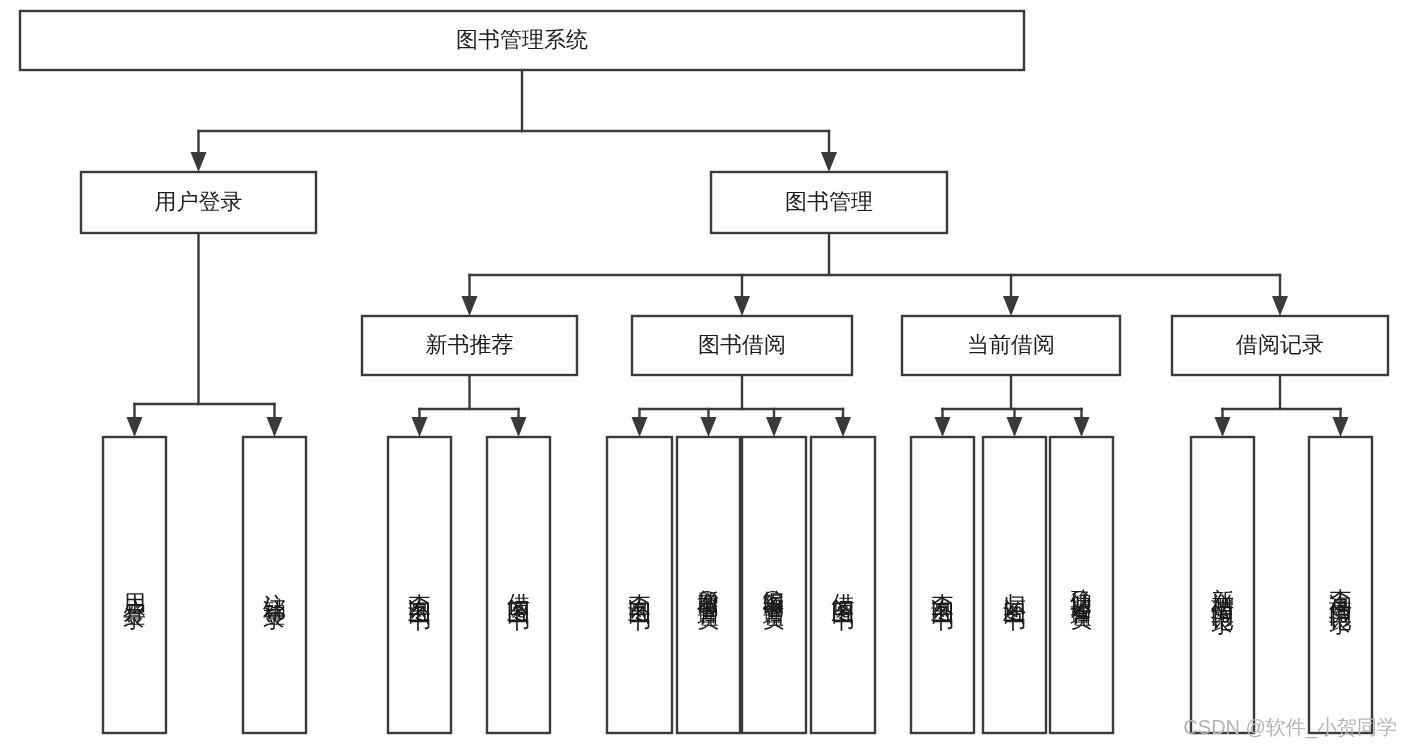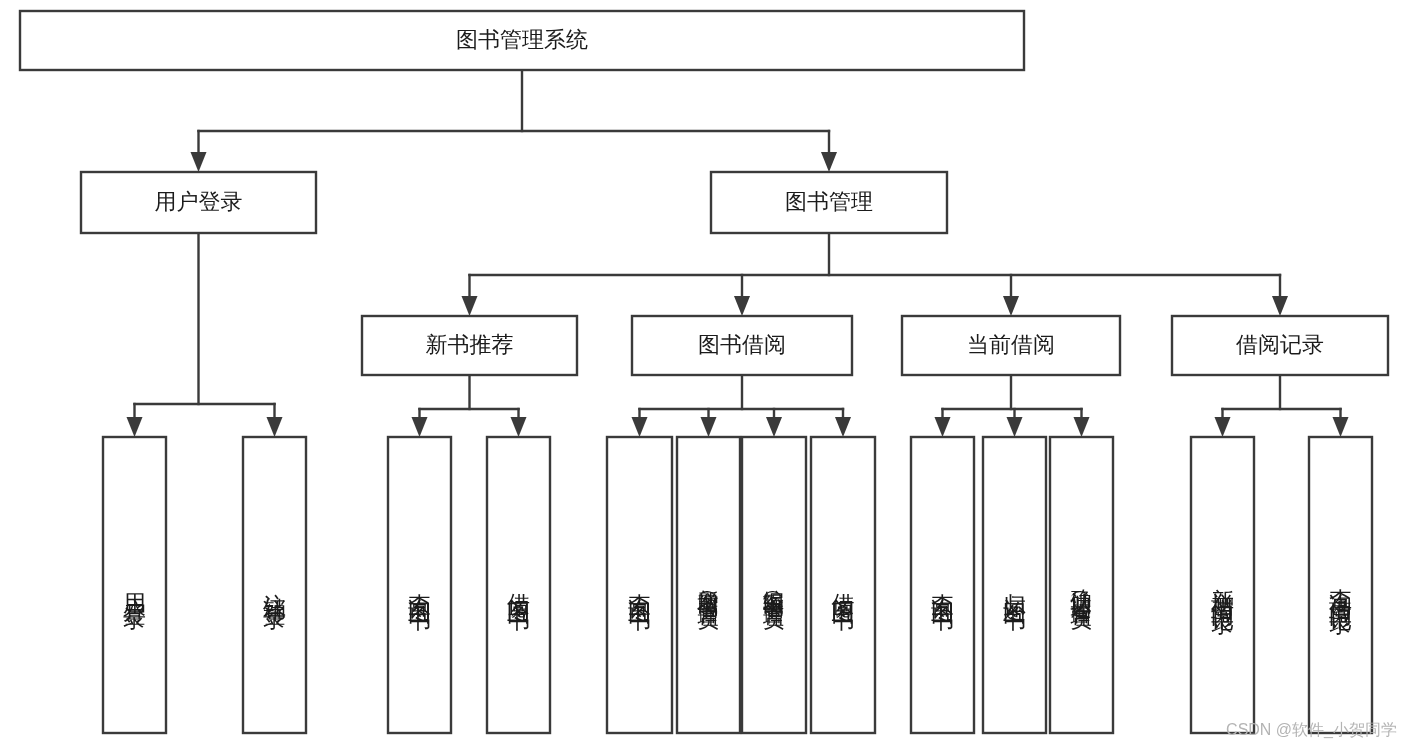--- a/index.html
+++ b/index.html
@@ -61,21 +61,21 @@
     align-items: center;
     justify-content: center;
     pointer-events: none;
     user-select: none;
   }
   .watermark {
     position: absolute;
     right: 8px;
     bottom: 4px;
     font-family: "Liberation Sans", "DejaVu Sans", sans-serif;
-    font-size: 16px;
+    font-size: 20px;
     color: #b4b4b4;
     white-space: nowrap;
     user-select: none;
   }
 </style>
 </head>
 <body>
 
 <div id="diagram-root">
 

